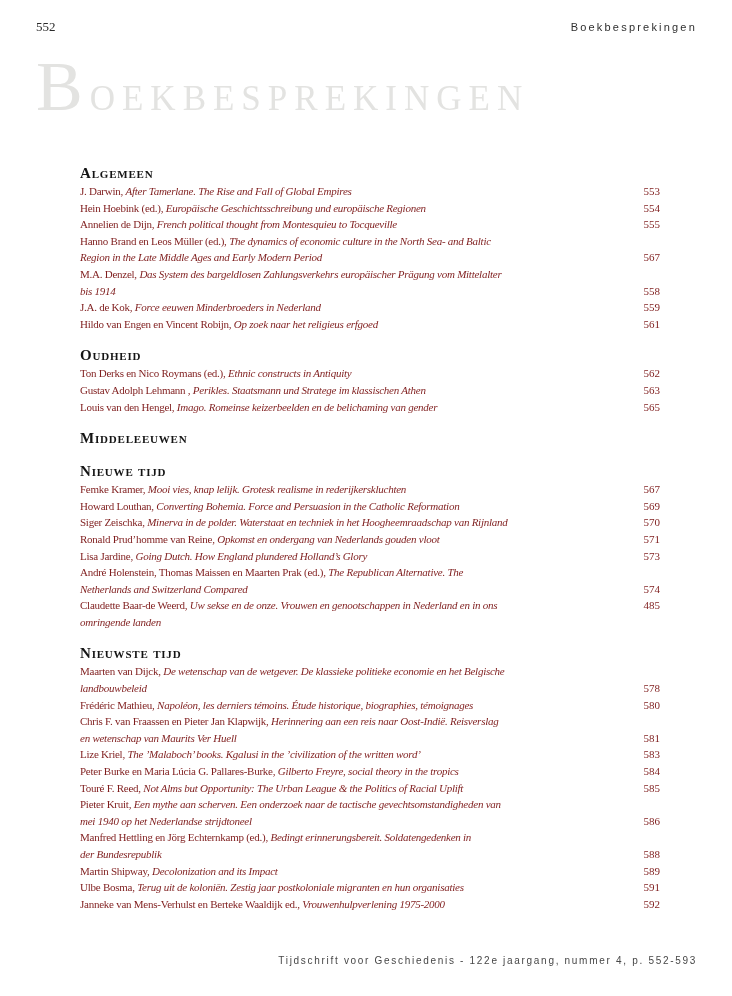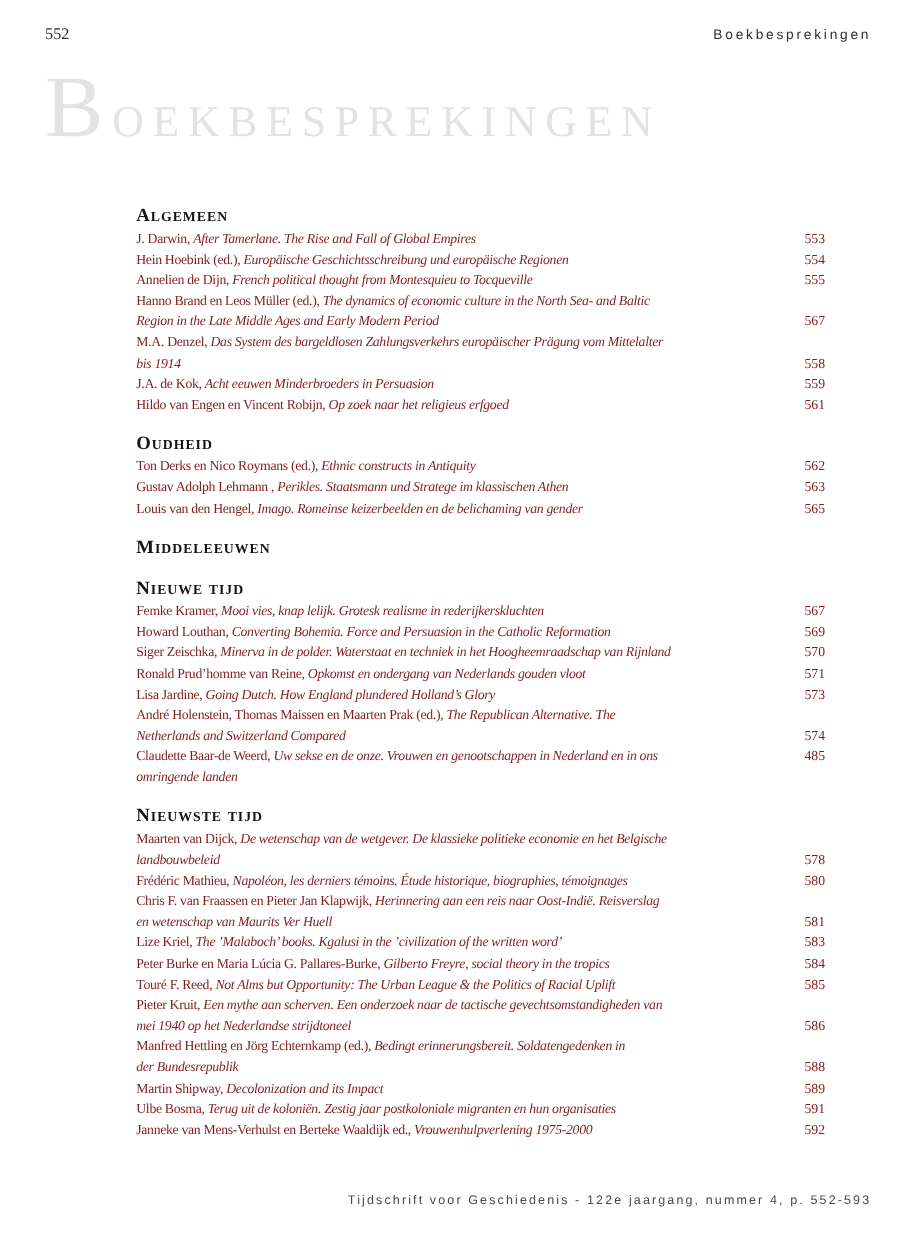--- a/index.html
+++ b/index.html
@@ -49,21 +49,21 @@
   .big-title::first-letter {
     font-size: 70px;
   }
 
   
   .toc {
     position: absolute;
     top: 163px; left: 80px;
     width: 580px;
   }
-  .section { margin-top: 13px; margin-left: 29px; }
+  .section { margin-top: 13px; }
   .section:first-child { margin-top: 0; }
   .section-heading {
     font-family: "Liberation Serif", serif;
     font-variant: small-caps;
     font-weight: 600;
     font-size: 15px;
     line-height: 20px;
     letter-spacing: 0.8px;
     color: #141414;
   }
@@ -106,21 +106,21 @@
 <h1 class="big-title">Boekbesprekingen</h1>
 
 <main class="toc">
     <section class="section">
       <h2 class="section-heading">Algemeen</h2>
       <div class="entry"><span><span>J. Darwin, </span><span class="it">After Tamerlane. The Rise and Fall of Global Empires</span></span><span class="pagenum">553</span></div>
       <div class="entry"><span><span>Hein Hoebink (ed.), </span><span class="it">Europäische Geschichtsschreibung und europäische Regionen</span></span><span class="pagenum">554</span></div>
       <div class="entry"><span><span>Annelien de Dijn, </span><span class="it">French political thought from Montesquieu to Tocqueville</span></span><span class="pagenum">555</span></div>
       <div class="entry"><span><span>Hanno Brand en Leos Müller (ed.), </span><span class="it">The dynamics of economic culture in the North Sea- and Baltic</span><br><span class="it">Region in the Late Middle Ages and Early Modern Period</span></span><span class="pagenum">567</span></div>
       <div class="entry"><span><span>M.A. Denzel, </span><span class="it">Das System des bargeldlosen Zahlungsverkehrs europäischer Prägung vom Mittelalter</span><br><span class="it">bis 1914</span></span><span class="pagenum">558</span></div>
-      <div class="entry"><span><span>J.A. de Kok, </span><span class="it">Acht eeuwen Minderbroeders in Persuasion</span></span><span class="pagenum">559</span></div>
+      <div class="entry"><span><span>J.A. de Kok, </span><span class="it">Force eeuwen Minderbroeders in Nederland</span></span><span class="pagenum">559</span></div>
       <div class="entry"><span><span>Hildo van Engen en Vincent Robijn, </span><span class="it">Op zoek naar het religieus erfgoed</span></span><span class="pagenum">561</span></div>
     </section>
     <section class="section">
       <h2 class="section-heading">Oudheid</h2>
       <div class="entry"><span><span>Ton Derks en Nico Roymans (ed.), </span><span class="it">Ethnic constructs in Antiquity</span></span><span class="pagenum">562</span></div>
       <div class="entry"><span><span>Gustav Adolph Lehmann , </span><span class="it">Perikles. Staatsmann und Stratege im klassischen Athen</span></span><span class="pagenum">563</span></div>
       <div class="entry"><span><span>Louis van den Hengel, </span><span class="it">Imago. Romeinse keizerbeelden en de belichaming van gender</span></span><span class="pagenum">565</span></div>
     </section>
     <section class="section">
       <h2 class="section-heading">Middeleeuwen</h2>

